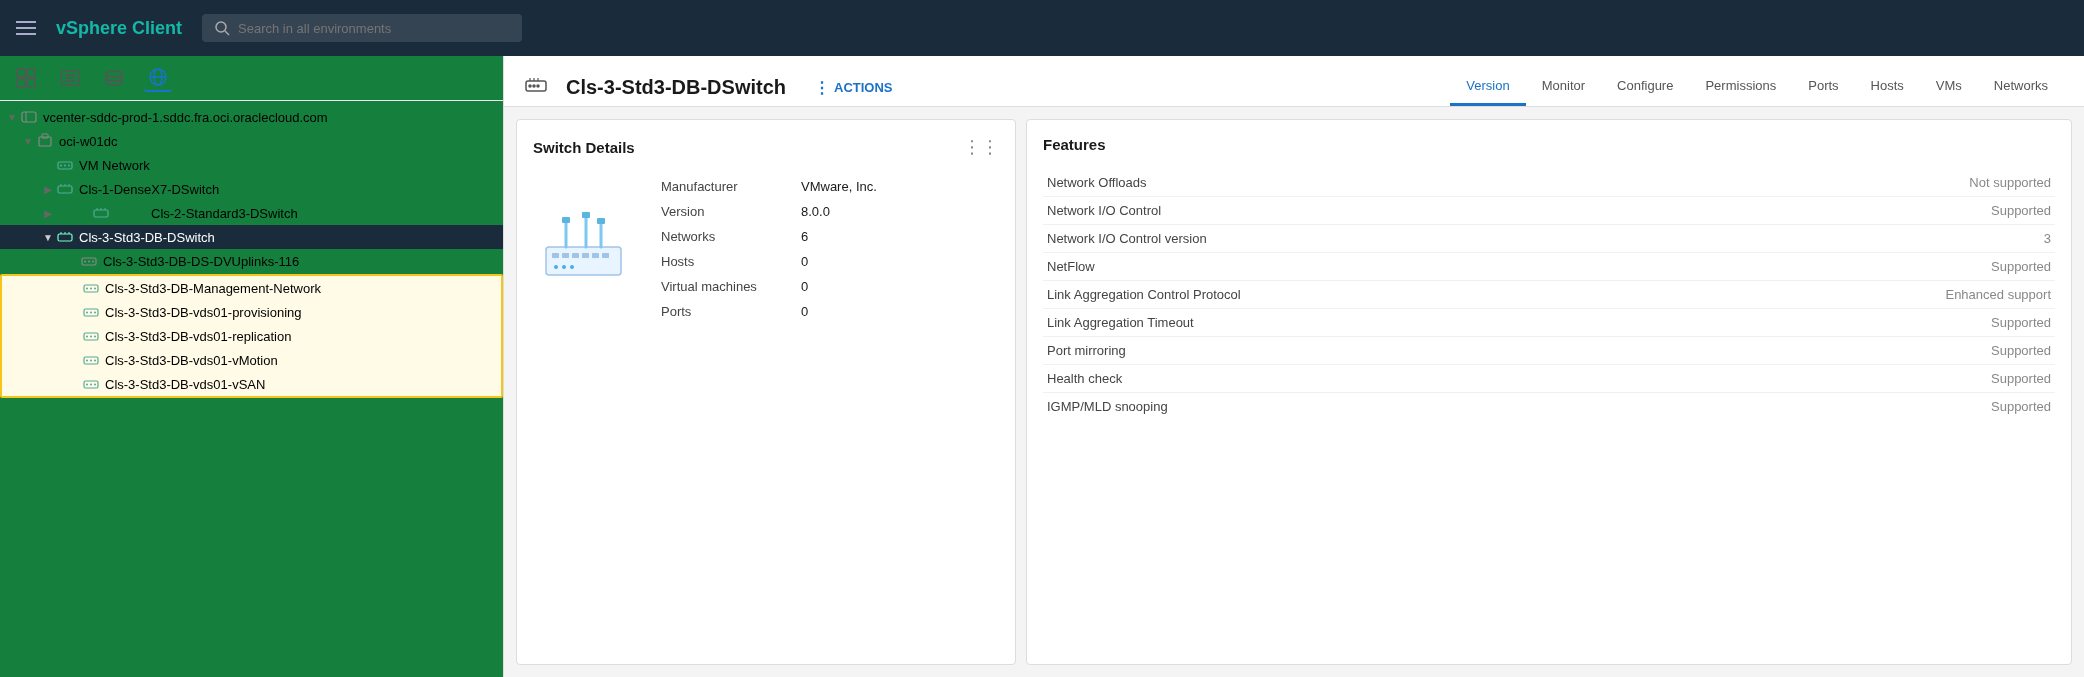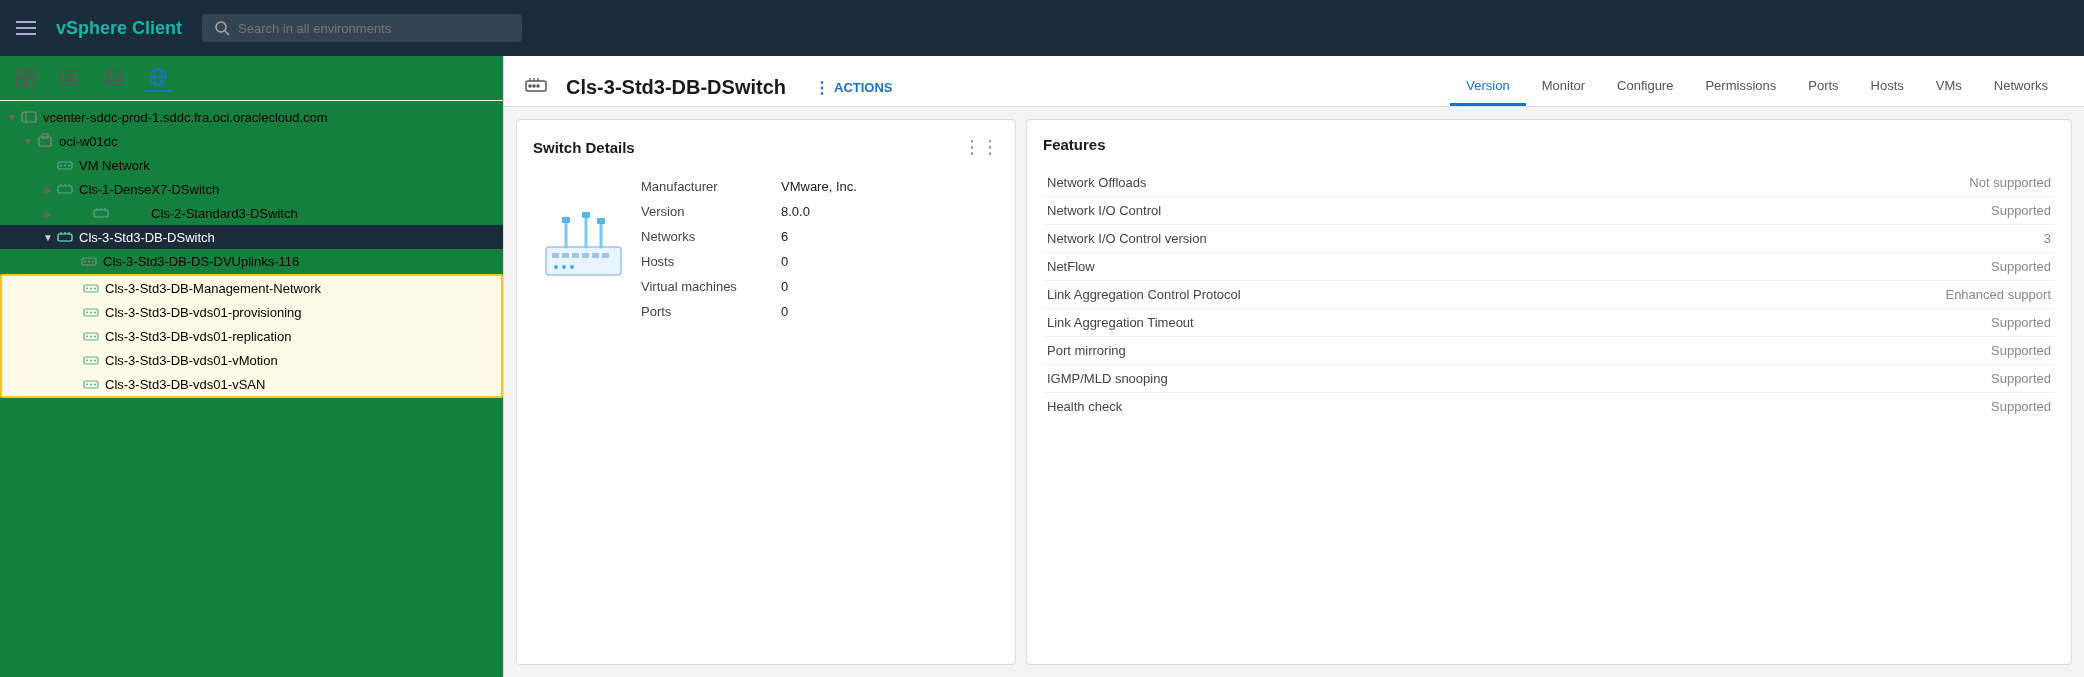--- a/index.html
+++ b/index.html
@@ -87,21 +87,21 @@
     .panel-left { flex: 0 0 500px; margin-right: 10px; }
     .panel-right { flex: 1; }
     .panel-header {
       display: flex; align-items: center; justify-content: space-between;
       margin-bottom: 16px;
     }
     .panel-title { font-size: 15px; font-weight: 600; color: #1a1a1a; }
     .panel-menu { color: #888; cursor: pointer; font-size: 18px; }
 
     
-    .switch-visual { display: flex; align-items: center; margin-bottom: 20px; }
+    .switch-visual { display: flex; align-items: center; gap: 20px; margin-bottom: 20px; }
     .switch-img {
       width: 100px; height: 80px; display: flex; align-items: center; justify-content: center;
     }
     .switch-table { flex: 1; border-collapse: collapse; }
     .switch-table tr td { padding: 5px 8px; font-size: 13px; }
     .switch-table tr td:first-child { color: #444; font-weight: 500; width: 140px; }
     .switch-table tr td:last-child { color: #1a1a1a; }
 
     
     .features-table { width: 100%; border-collapse: collapse; }
@@ -452,25 +452,25 @@
           </tr>
           <tr>
             <td>Link Aggregation Timeout</td>
             <td>Supported</td>
           </tr>
           <tr>
             <td>Port mirroring</td>
             <td>Supported</td>
           </tr>
           <tr>
+            <td>Health check</td>
+            <td>Supported</td>
+          </tr>
+          <tr>
             <td>IGMP/MLD snooping</td>
-            <td>Supported</td>
-          </tr>
-          <tr>
-            <td>Health check</td>
             <td>Supported</td>
           </tr>
         </tbody>
           </table>
       </div>
     </div>
   </div>
 </div>
 
 </body></html>

